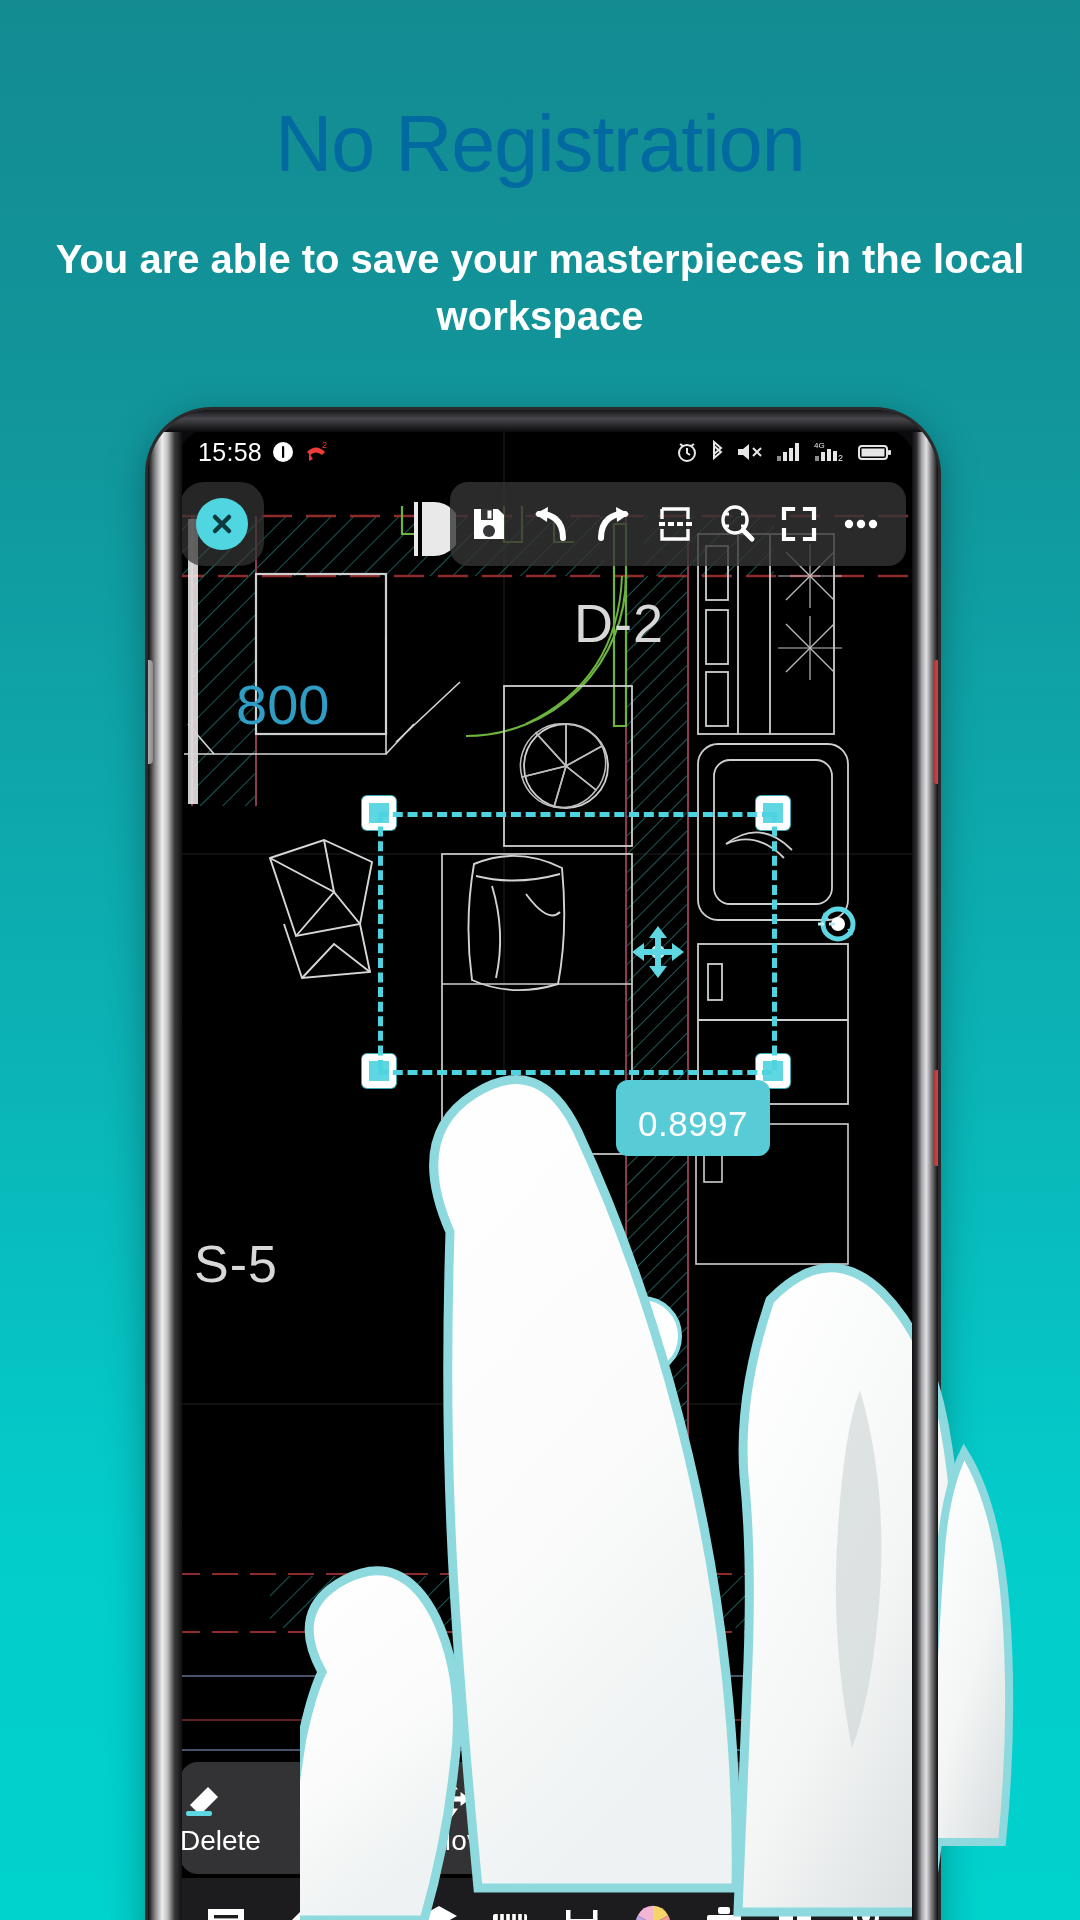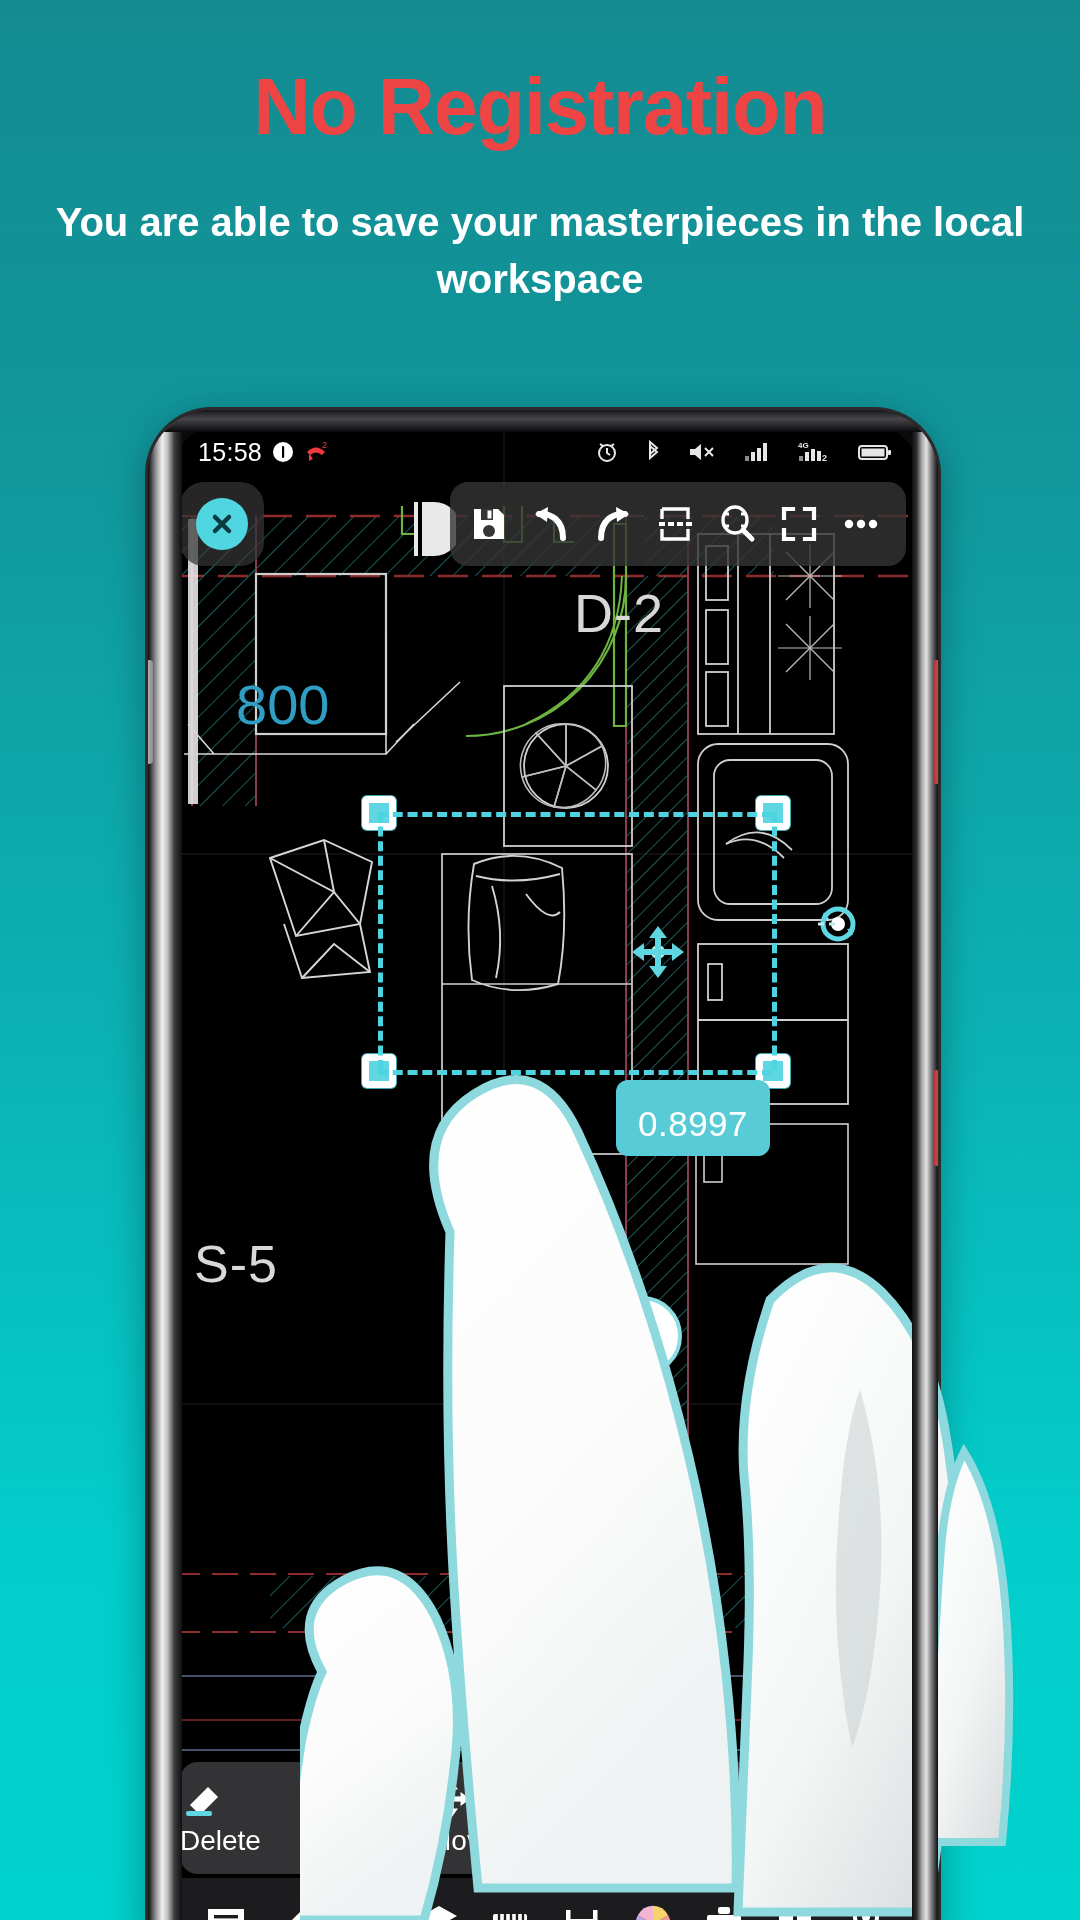--- a/index.html
+++ b/index.html
@@ -6,24 +6,24 @@
   html,body { width:1080px; height:1920px; overflow:hidden; }
   body {
     font-family: "Liberation Sans", sans-serif;
     background: linear-gradient(180deg,#138b91 0%, #11969b 22%, #0bb3b6 55%, #03cdcb 80%, #00d2cd 100%);
     position:relative;
   }
 
   
   .promo { position:absolute; top:0; left:0; width:1080px; text-align:center; }
   .promo-title {
-    margin-top:67px;
+    margin-top:104px;
     font-size:79px;
-    font-weight:bold;
-    color:#ef4444;
+    font-weight:normal;
+    color:#0369a1;
     letter-spacing:-1px;
     line-height:1.0;
   }
   .promo-sub {
     margin-top:48px;
     font-size:40px;
     color:#ffffff;
     line-height:1.42;
     font-weight:700;
   }
@@ -75,32 +75,32 @@
   }
 
   
   .statusbar {
     position:absolute; left:0; top:0; width:100%; height:56px;
     display:flex; align-items:center; justify-content:space-between;
     padding:0 26px 0 24px; z-index:30; color:#fff;
   }
   .sb-left { display:flex; align-items:center; gap:9px;text-align:center; }
   .sb-time { font-size:25px; font-weight:500; letter-spacing:.3px; }
-  .sb-right { display:flex; align-items:center; gap:26px;font-weight:bold; }
+  .sb-right { display:flex; align-items:center; gap:10px; }
   .ico { display:block; }
 
   
   .cad { position:absolute; inset:0; background:#000; overflow:hidden; }
   .cad svg { position:absolute; left:0; top:0; }
 
   .cadlabel {
     position:absolute; color:#d8d8d8; font-size:54px; font-weight:400;
     font-family:"Liberation Sans", sans-serif; letter-spacing:1px;
   }
-  #label-d2 { left:400px; top:158px; }
+  #label-d2 { left:400px; top:168px; }
   #label-s5 { left:20px; top:810px; font-size:52px; }
 
   
   .topbar {
     position:absolute; left:0; top:62px; width:100%; height:74px; z-index:25;
     display:flex; align-items:center;
   }
   .close-wrap {
     position:absolute; left:6px; top:-4px;
     width:84px; height:84px; border-radius:24px;

